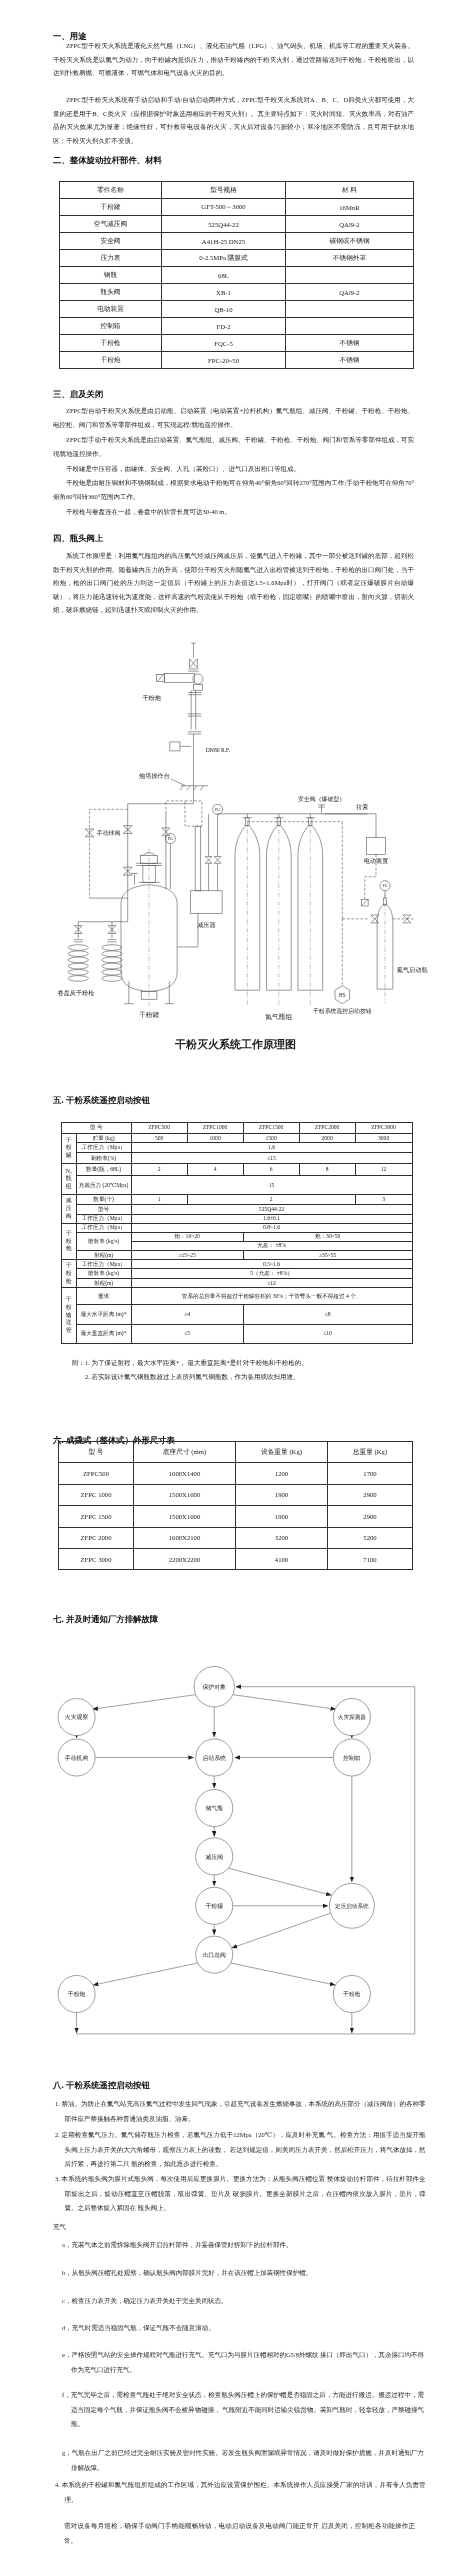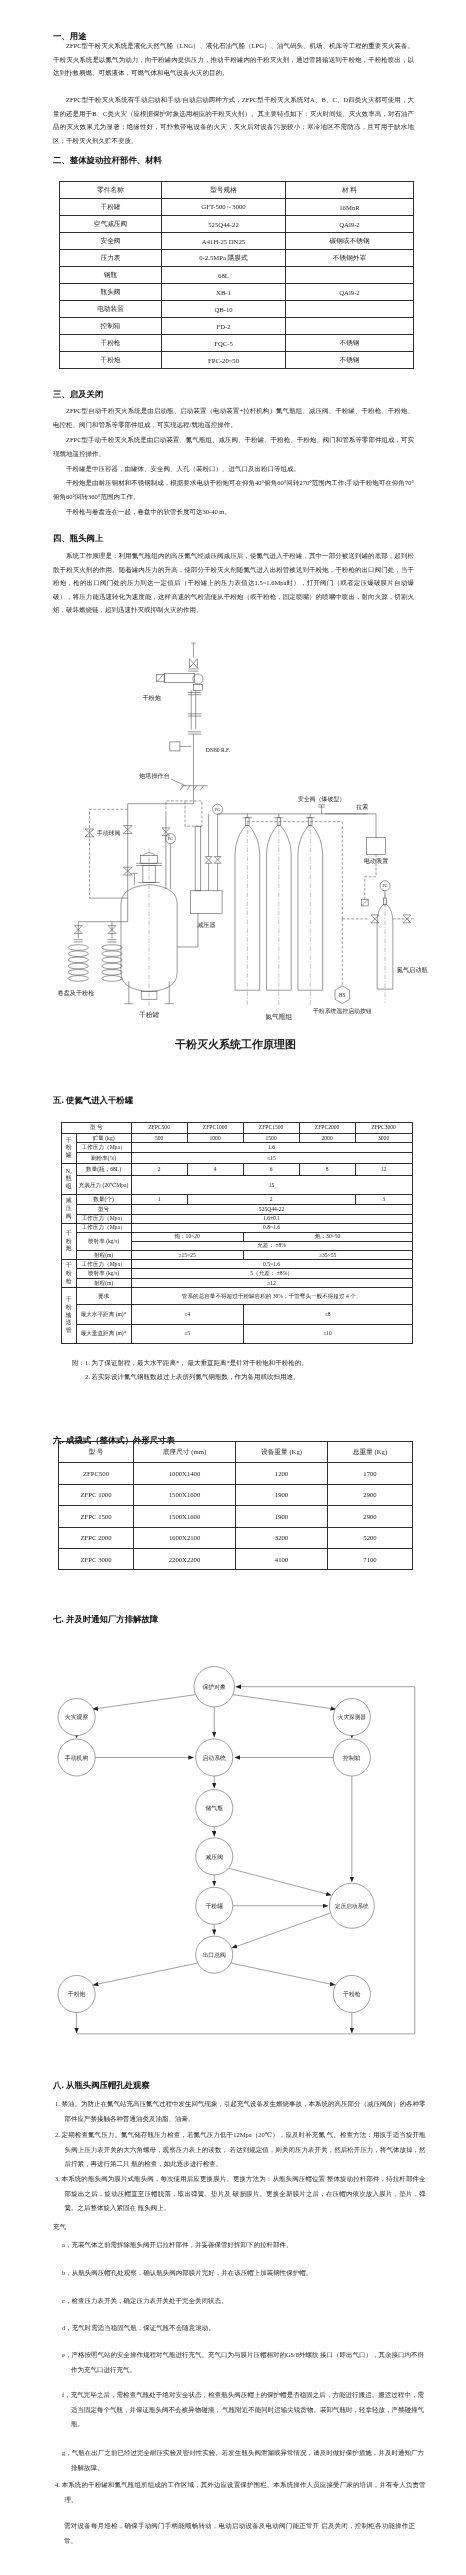--- a/index.html
+++ b/index.html
@@ -294,21 +294,21 @@
     <path class="ln" d="M623,498 L637,512 L623,512 L637,498 Z"></path>
     <text x="612" y="600" font-size="11">氮气启动瓶</text>
 
     <line class="dsh" x1="515" y1="505" x2="515" y2="624"></line>
     <polygon class="ln" points="515,624 528,632 528,648 515,656 502,648 502,632"></polygon>
     <text x="515" y="644" font-size="9" text-anchor="middle">HS</text>
     <text x="515" y="672" font-size="10.5" text-anchor="middle">干粉系统遥控启动按钮</text>
   </svg>
   <div class="cap" style="top:1037px">干粉灭火系统工作原理图</div>
 
-  <div class="h" style="top:1095px">五. 使氮气进入干粉罐</div>
+  <div class="h" style="top:1095px">五. 干粉系统遥控启动按钮</div>
   <table class="t" id="t2" style="top:1122px;left:61px;width:351px">
     <colgroup>
         <col style="width:14.6px">
         <col style="width:55px">
         <col style="width:56px">
         <col style="width:56px">
         <col style="width:56px">
         <col style="width:56px">
         <col style="width:57px">
       </colgroup>
@@ -542,21 +542,21 @@
     <g>
       <circle class="nodec" cx="42" cy="617" r="33"></circle>
       <text x="42" y="621" font-size="10.5" text-anchor="middle">干粉炮</text>
     </g>
     <g>
       <circle class="nodec" cx="532" cy="617" r="33"></circle>
       <text x="532" y="621" font-size="10.5" text-anchor="middle">干粉枪</text>
     </g>
   </svg>
 
-  <div class="h" style="top:2080px">八. 从瓶头阀压帽孔处观察</div>
+  <div class="h" style="top:2080px">八. 干粉系统遥控启动按钮</div>
   <div class="li" style="top:2097px"><span class="mk">1.</span> <span>禁油。为防止在氮气站充高压氮气过程中发生回气现象，引起充气设备发生燃烧事故，本系统的高压部分（减压阀前）的各种零部件应严禁接触各种普通油类及油脂、油膏。</span></div>
   <div class="li" style="top:2128px"><span class="mk">2.</span> <span>定期检查氮气压力。氮气储存瓶压力检查，若氮气压力低于12Mpa（20℃），应及时补充氮 气。检查方法：用扳手适当旋开瓶头阀上压力表开关的大六角螺母，观察压力表上的读数， 若达到规定值，则关闭压力表开关，然后松开压力，将气体放掉，然后拧紧，再进行第二只 瓶的检查，如此逐步进行检查。</span></div>
   <div class="li" style="top:2172px"><span class="mk">3.</span> <span>本系统的瓶头阀为膜片式瓶头阀，每次使用后应更换膜片。更换方法为：从瓶头阀压帽位置 整体旋动拉杆部件，待拉杆部件全部旋出之后，旋动压帽直至压帽脱落，取出弹簧、垫片及 破损膜片。更换全新膜片之后，在压帽内依次放入膜片，垫片，弹簧。之后整体旋入紧固在 瓶头阀上。</span></div>
   <div class="plain" style="top:2220px;left:53px">充气</div>
   <div class="lc" style="top:2238px">a，充装气体之前需拆除瓶头阀开启拉杆部件，并妥善保管好拆卸下的拉杆部件。</div>
   <div class="lc" style="top:2266px">b，从瓶头阀压帽孔处观察，确认瓶头阀内部膜片完好，并在该压帽上加装钢性保护帽。</div>
   <div class="lc" style="top:2294px">c，检查压力表开关，确定压力表开关处于完全关闭状态。</div>
   <div class="lc" style="top:2321px">d，充气时需适当稳固气瓶，保证气瓶不会随意滚动。</div>
   <div class="lc" style="top:2348px">e，严格按照气站的安全操作规程对气瓶进行充气。充气口为与膜片压帽相对的G5/8外螺纹 接口（即出气口），其余接口均不得作为充气口进行充气。</div>
   <div class="lc" style="top:2388px">f，充气完毕之后，需检查气瓶处于绝对安全状态，检查瓶头阀压帽上的保护帽是否稳固之后，方能进行搬运。搬运过程中，需适当固定每个气瓶，并保证瓶头阀不会被异物碰撞， 气瓶附近不能同时运输尖锐货物。装卸气瓶时，轻拿轻放，严禁碰撞气瓶。</div>

